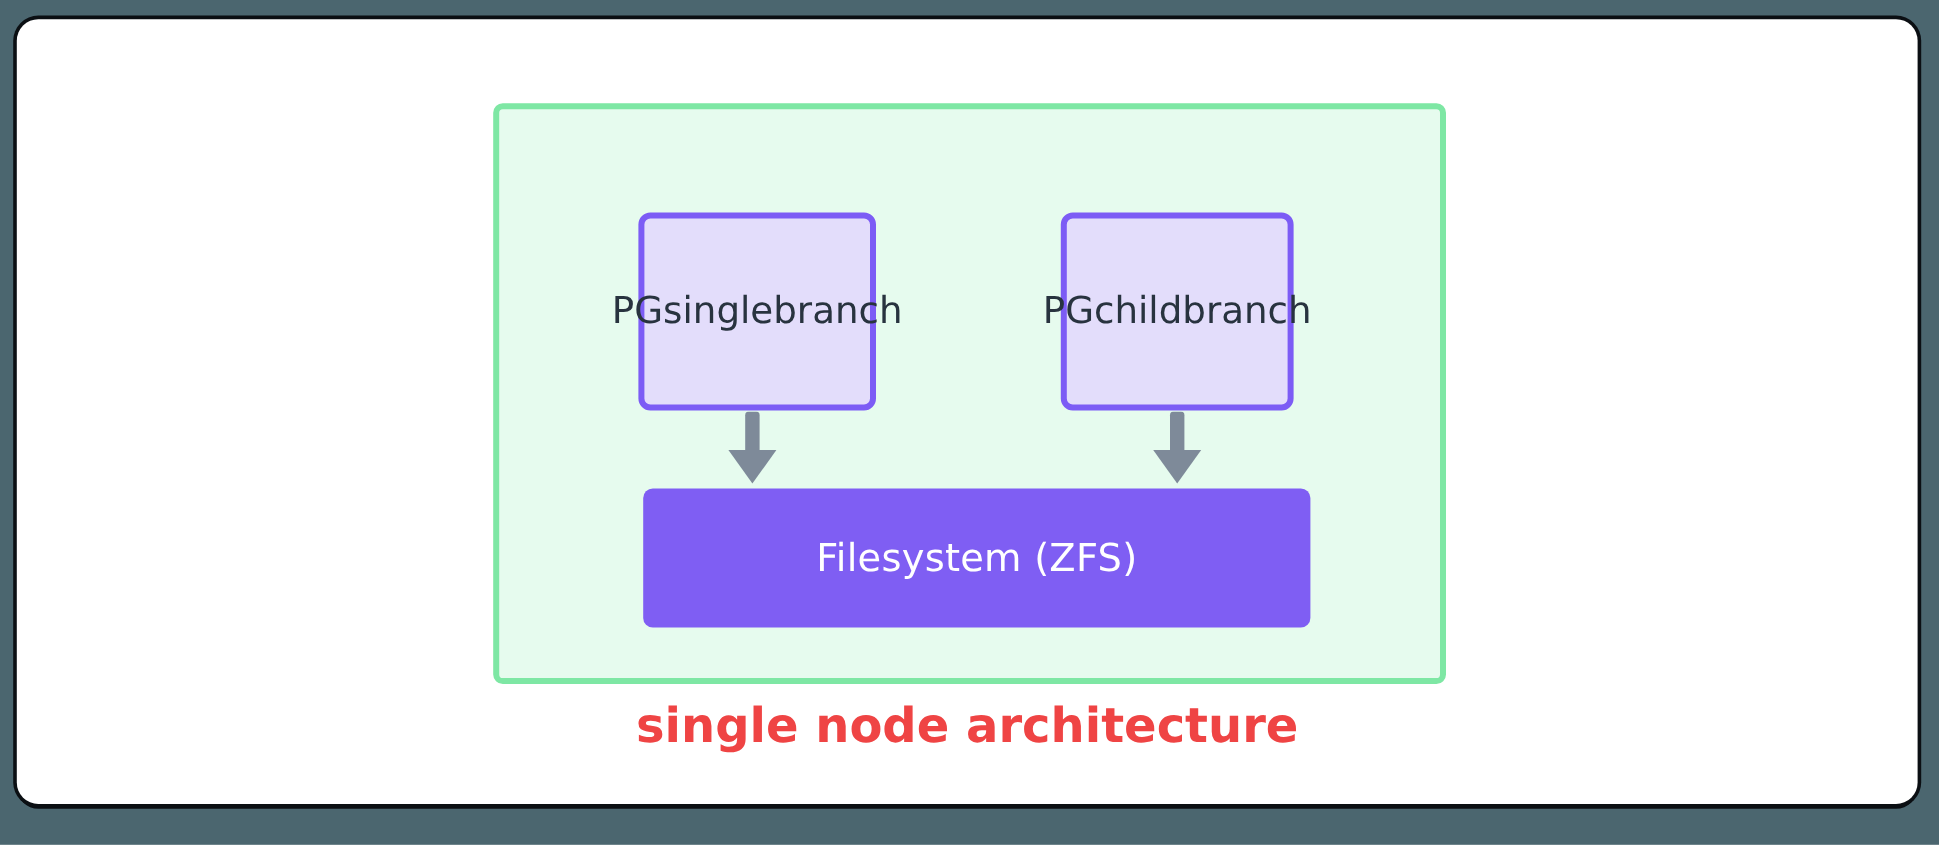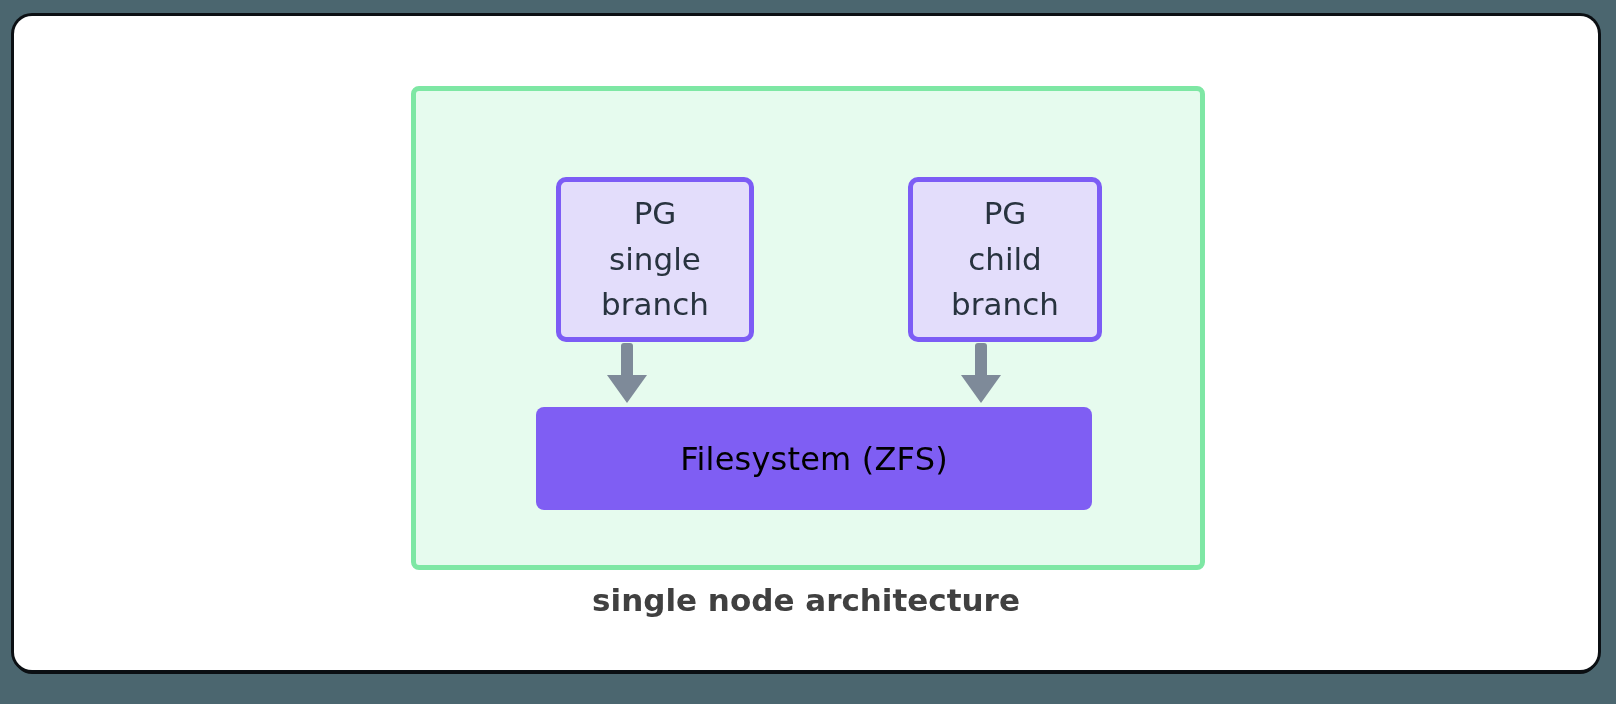--- a/index.html
+++ b/index.html
@@ -43,27 +43,26 @@
   }
 
   
   .pg-box {
     position: absolute;
     background: #e3ddfb;
     border: 5px solid #7c5cf5;
     border-radius: 10px;
     box-sizing: border-box;
     display: flex;
-    flex-direction: column;
+    flex-direction: row;
     align-items: center;
     justify-content: center;
     color: #28333f;
     font-size: 31px;
     line-height: 1.48;
-    margin-left: 24px;
   }
   #pg-parent-box {
     left: 116px;
     top: 86px;
     width: 198px;
     height: 165px;
   }
   #pg-child-box {
     left: 468px;
     top: 86px;
@@ -82,40 +81,40 @@
   }
   #arrow-parent-to-fs { left: 189px; top: 252px; }
   #arrow-child-to-fs  { left: 543px; top: 252px; }
 
   
   #filesystem-box {
     position: absolute;
     left: 120px;
     top: 316px;
     width: 556px;
-    height: 103px;
+    height: 116px;
     background: #7f5ef3;
     border-radius: 8px;
     display: flex;
     align-items: center;
     justify-content: center;
-    color: #000000;
+    color: #ffffff;
     font-size: 32px;
     letter-spacing: 0.2px;
   }
 
   
   #diagram-caption {
     position: absolute;
     left: 0;
     top: 566px;
     width: 1584px;
     text-align: center;
-    color: #404040;
-    font-size: 31px;
+    color: #ef4444;
+    font-size: 40px;
     font-weight: 600;
   }
 </style>
 </head>
 <body>
 
 <div id="diagram-card">
 
   <div id="node-container">
 

